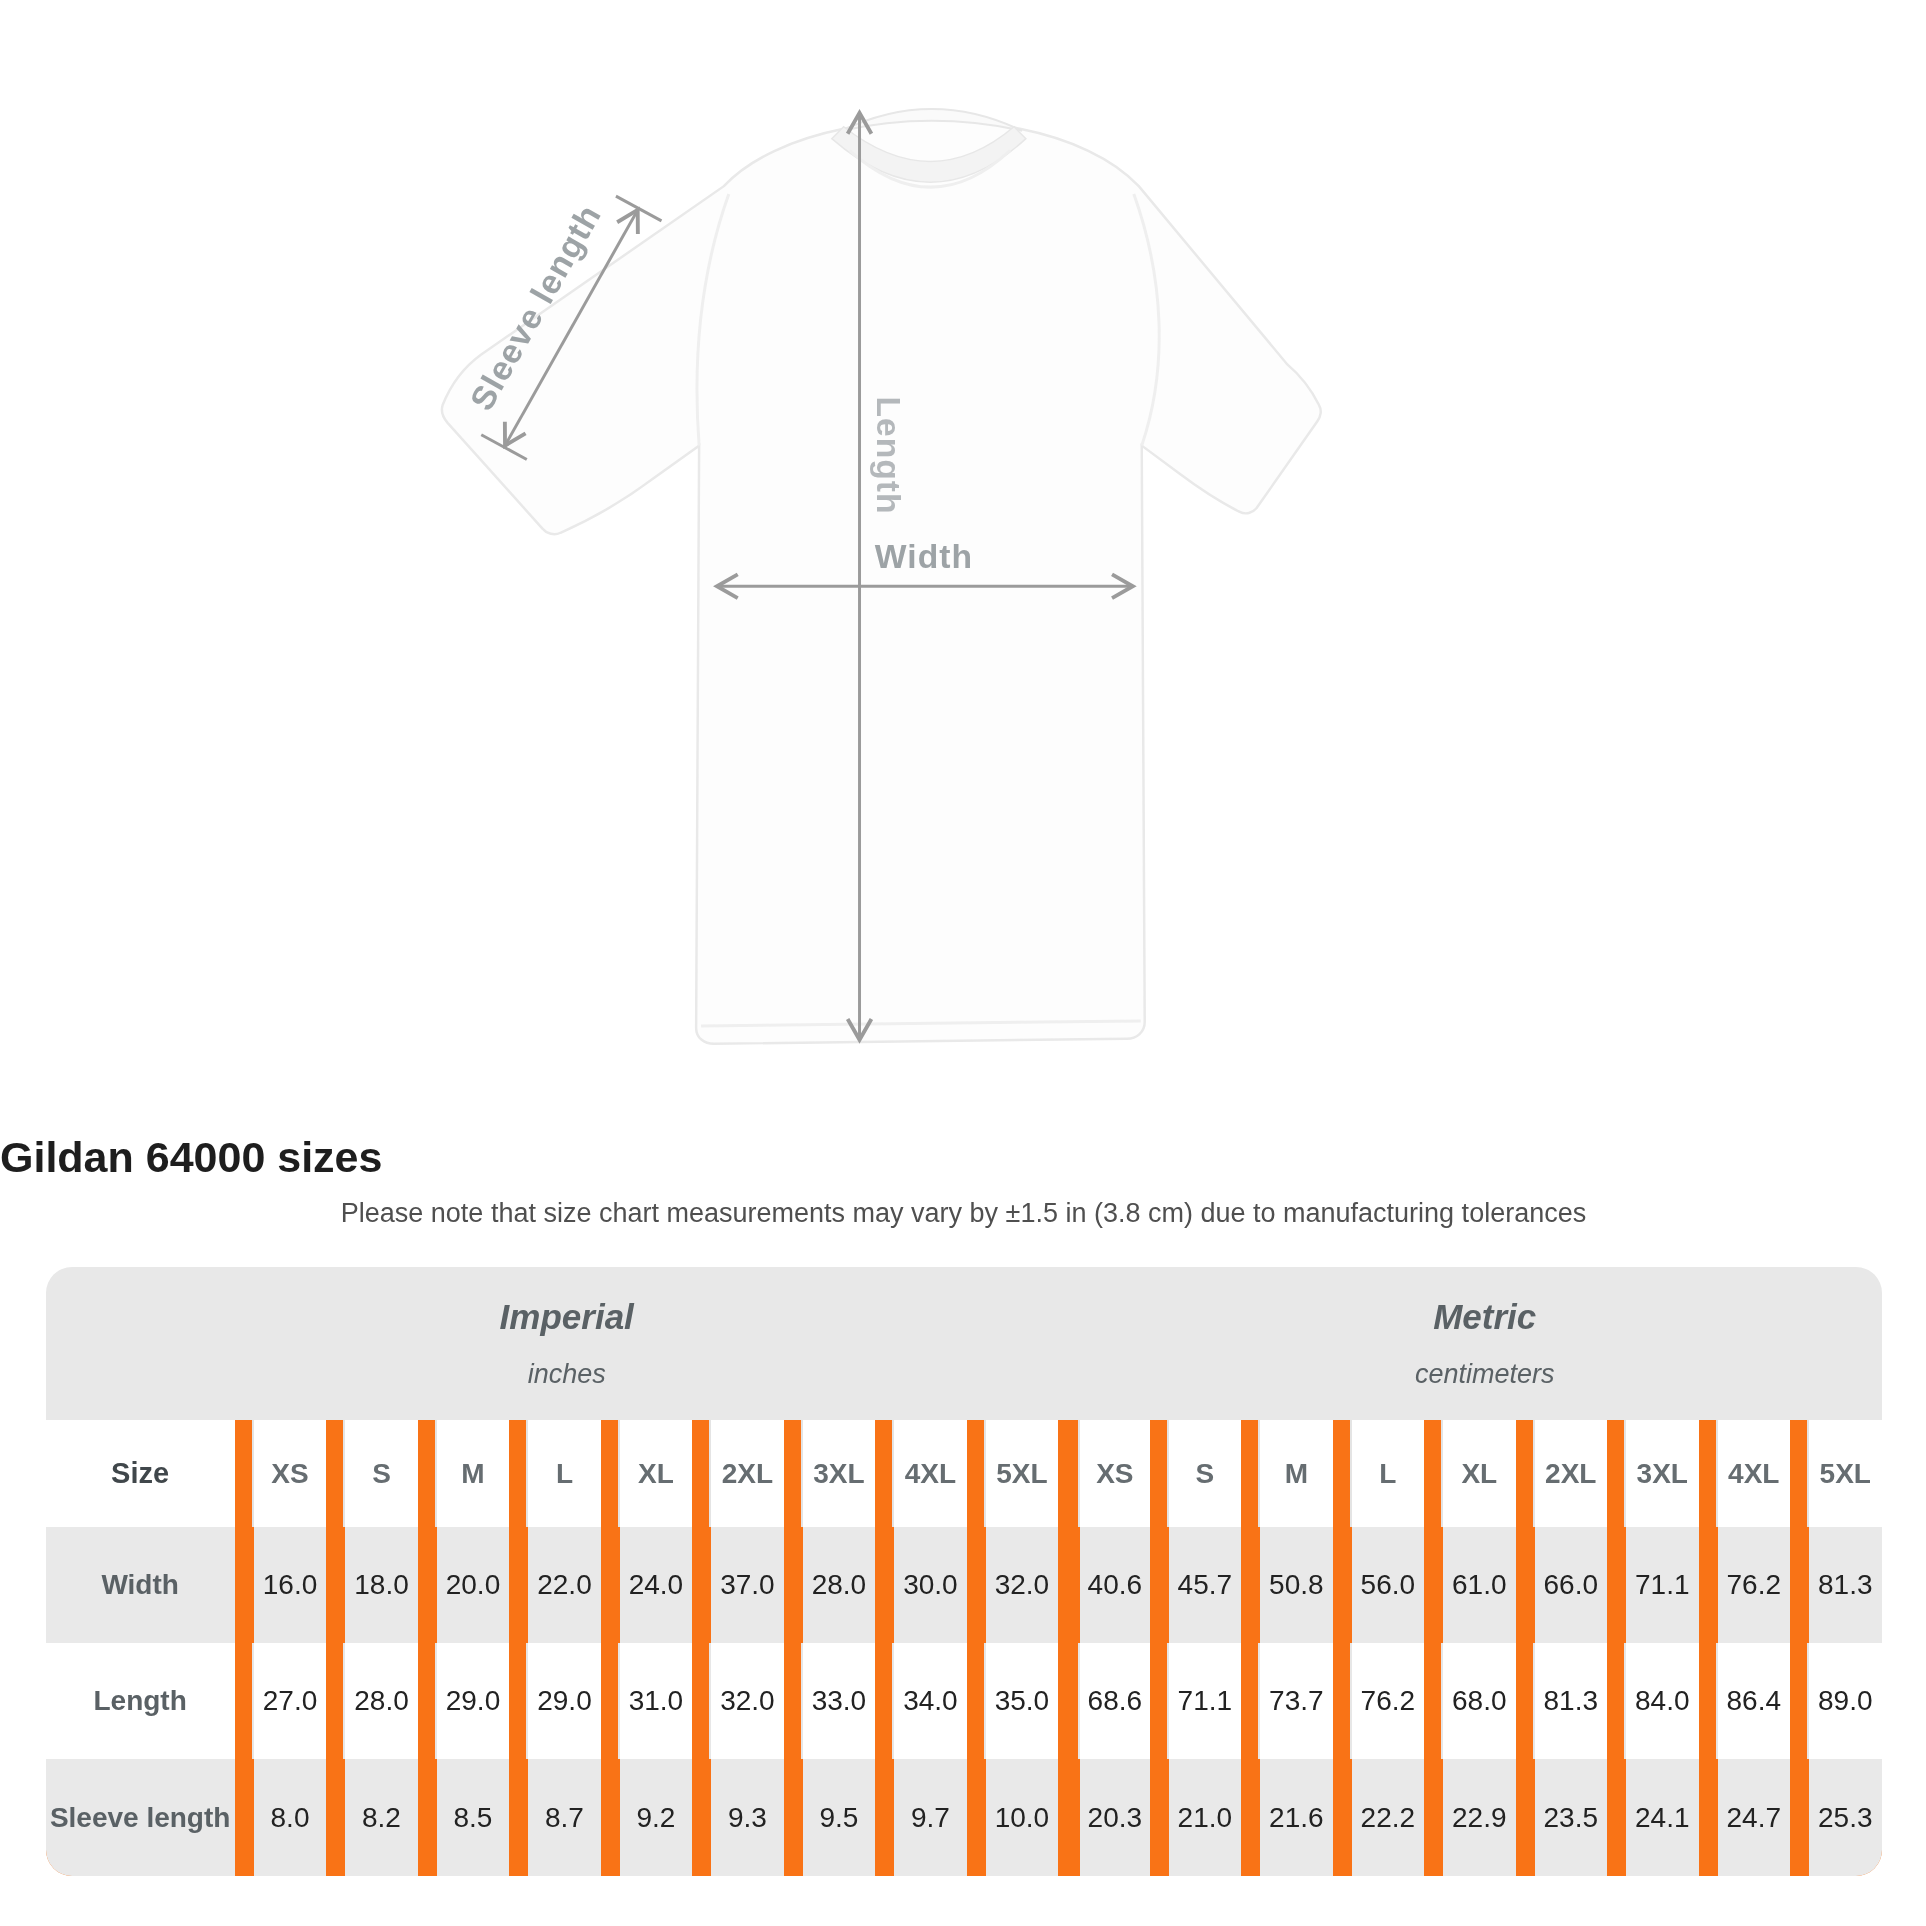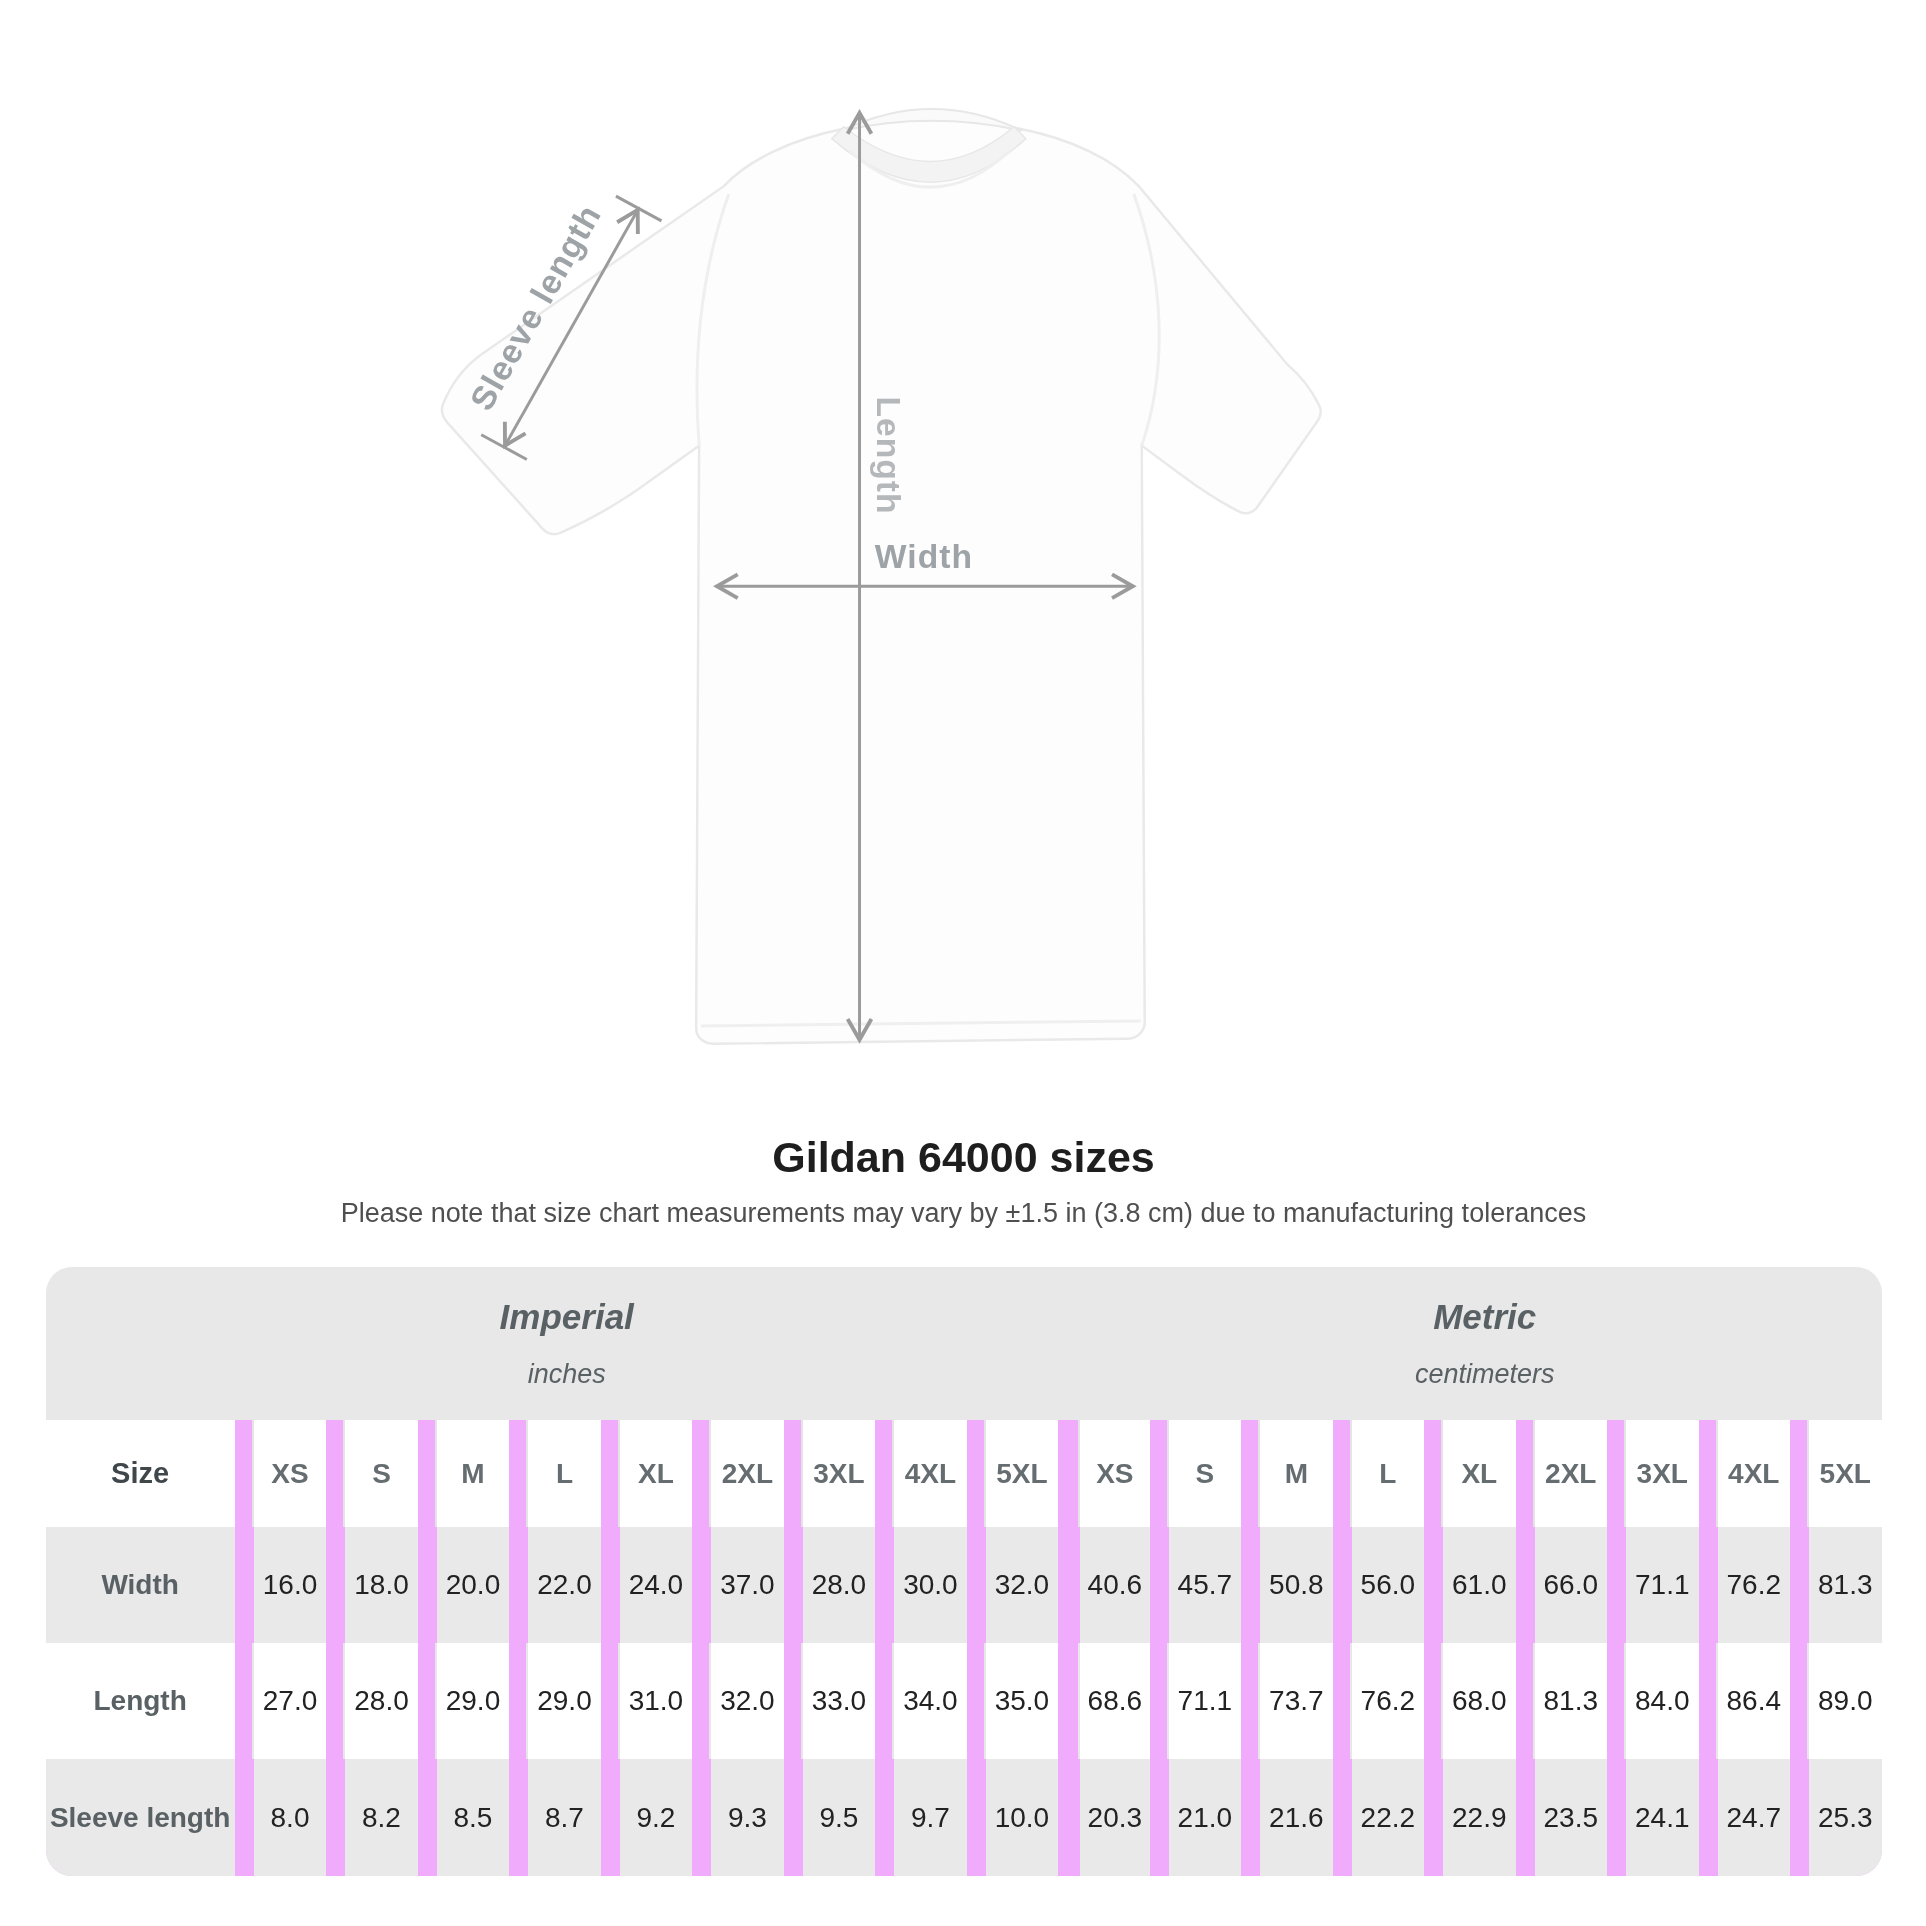--- a/index.html
+++ b/index.html
@@ -16,35 +16,35 @@
   .shirt-outline { fill:#fdfdfd; stroke:#e9e9e9; stroke-width:2.5; }
   .shirt-shade { fill:none; stroke:#efefef; stroke-width:3; }
   .collar-band { fill:#f3f3f3; stroke:#e7e7e7; stroke-width:1.5; }
   .collar-top { fill:#fafafa; stroke:#e7e7e7; stroke-width:2; }
   .dim-line { stroke:var(--arrow); stroke-width:3; fill:none; }
   .tick { stroke:var(--arrow); stroke-width:3; }
   .arrowhead { stroke:var(--arrow); fill:none; stroke-width:2.6; }
   .dim-label { font-size:34px; font-weight:bold; fill:var(--diagram-label); letter-spacing:1px; }
   .dim-label.lite { fill:var(--diagram-label-light); }
 
-  .title { margin:14px 0 0; text-align:center; font-size:43px; font-weight:bold;
+  .title { margin:14px 0 0; text-align:left; font-size:43px; font-weight:bold;
            color:var(--title-text); }
   .subtitle { margin:16px 0 0; text-align:center; font-size:27px; 
               color:var(--subtitle-text); }
 
   .table-wrap { width:1836px; margin:38px auto 0; border-radius:26px; overflow:hidden; }
   .band { display:flex; height:153px; background:var(--table-band-bg); }
   .band .half { display:flex; flex-direction:column; align-items:center; justify-content:center;padding-left:9px; }
   .band .half.imperial { width:56.35%; }
   .band .half.metric   { width:43.65%; }
   .gname { font-size:35px; font-weight:bold; font-style:italic; color:var(--header-text); }
   .gunit { font-size:27px; font-style:italic; color:var(--header-text); margin-top:22px; }
 
   .grid { display:grid; grid-template-columns:235fr repeat(18, 90fr);
-          column-gap:19px; grid-auto-rows:107px 116px 116px 117px; background:#f0abfc; }
+          column-gap:19px; grid-auto-rows:107px 116px 116px 117px; background:#f97316; }
   .c { display:flex; align-items:center; justify-content:center;
        font-size:28px; color:var(--value-text); }
   .hrow { background:#ffffff; font-weight:bold; color:#666d71;
           box-shadow:-2px 0 0 #e4e4e4; }
   .hrow.lab { color:#40474b; font-size:29px; }
   .grow { background:var(--table-alt-row-bg); }
   .wrow { background:#ffffff; box-shadow:-2px 0 0 #e7e7e7; }
   .lab  { font-weight:bold; color:var(--header-text); }
   .sep  { margin-left:3px; }
 </style>

